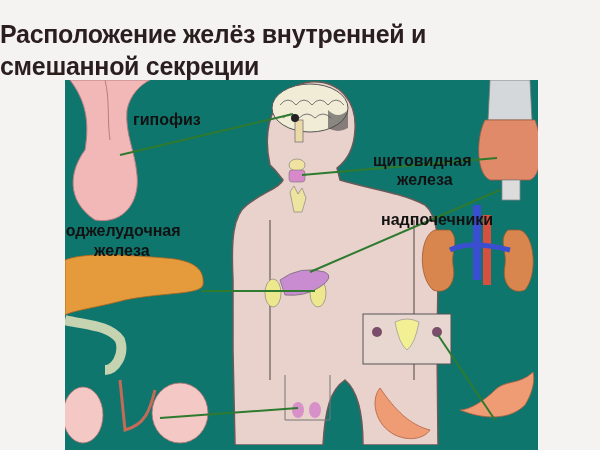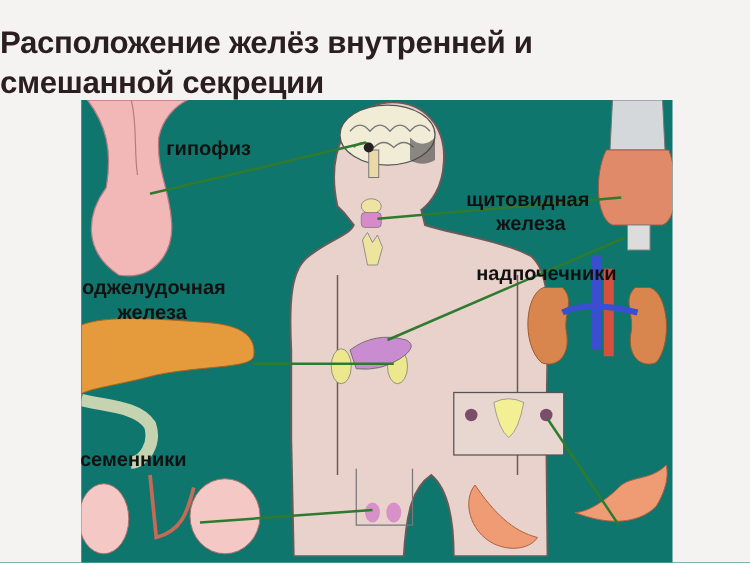--- a/index.html
+++ b/index.html
@@ -108,14 +108,13 @@
   <div class="lbl" style="left:68px;top:30px;">гипофиз</div>
   <div class="lbl" style="left:308px;top:37px;line-height:19px;margin-top:34px;">
     <div>щитовидная</div>
     <div style="padding-left:24px;">железа</div>
   </div>
   <div class="lbl" style="left:316px;top:107px;margin-top:23px;">надпочечники</div>
   <div class="lbl" style="left:-9px;top:141px;line-height:20px;">
     <div>поджелудочная</div>
     <div style="padding-left:38px;">железа</div>
   </div>
-  <div class="lbl" style="left:-1px;top:279px;">семенники</div>
 </div>
 
 </body></html>

